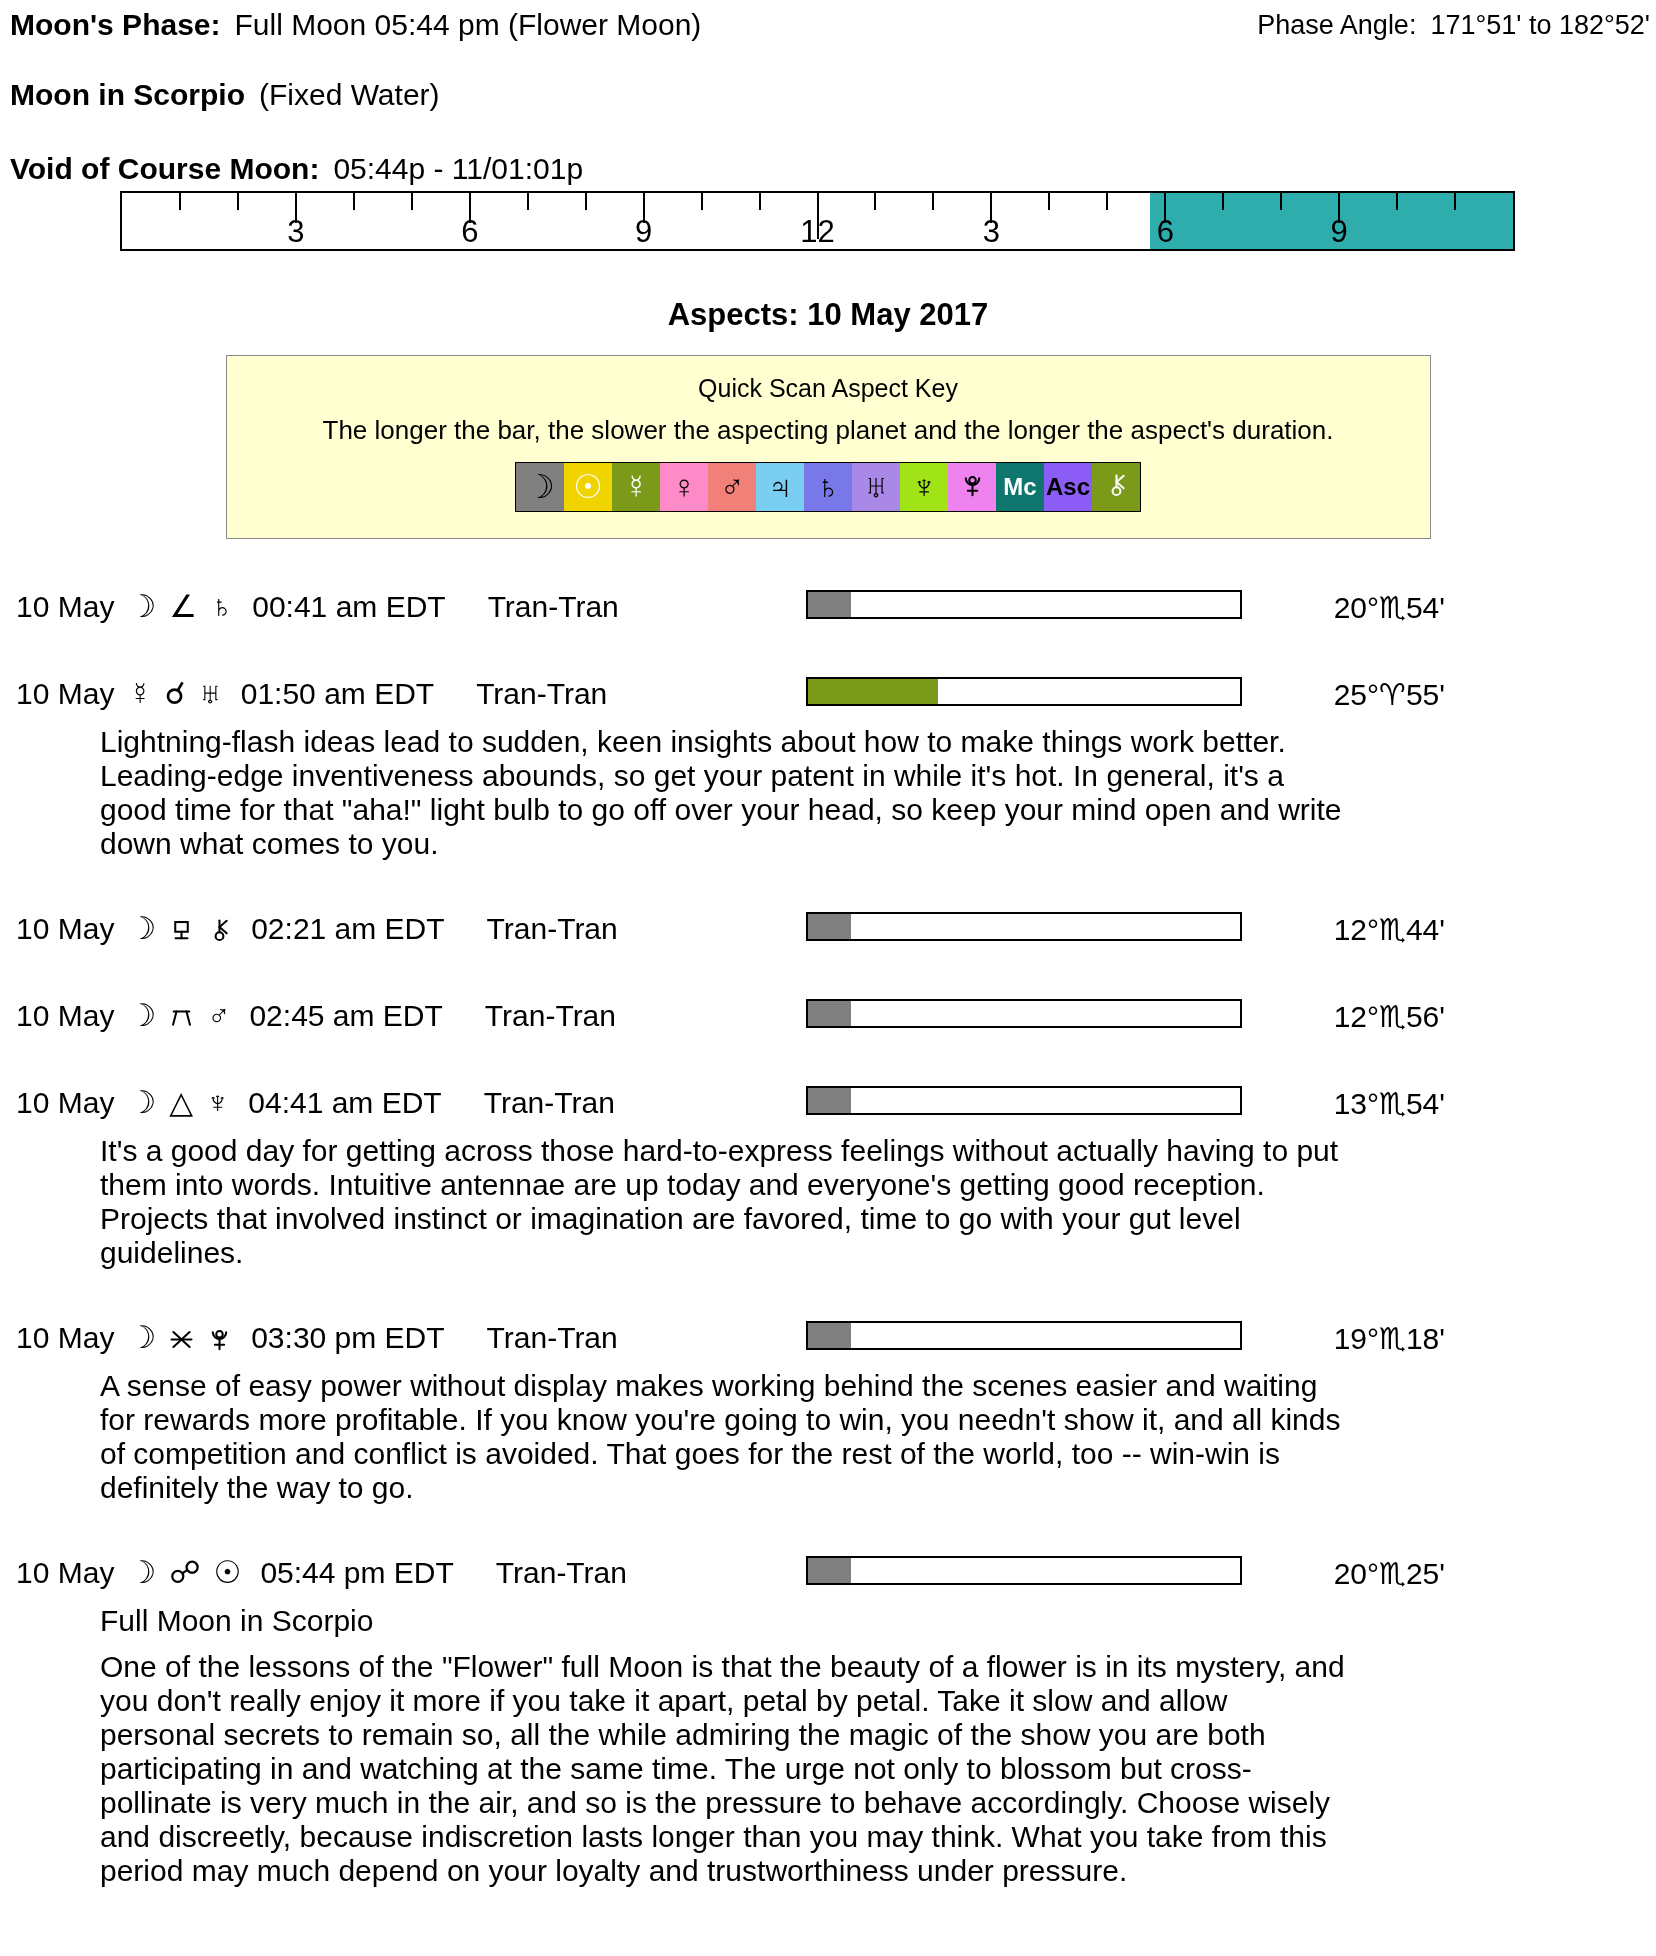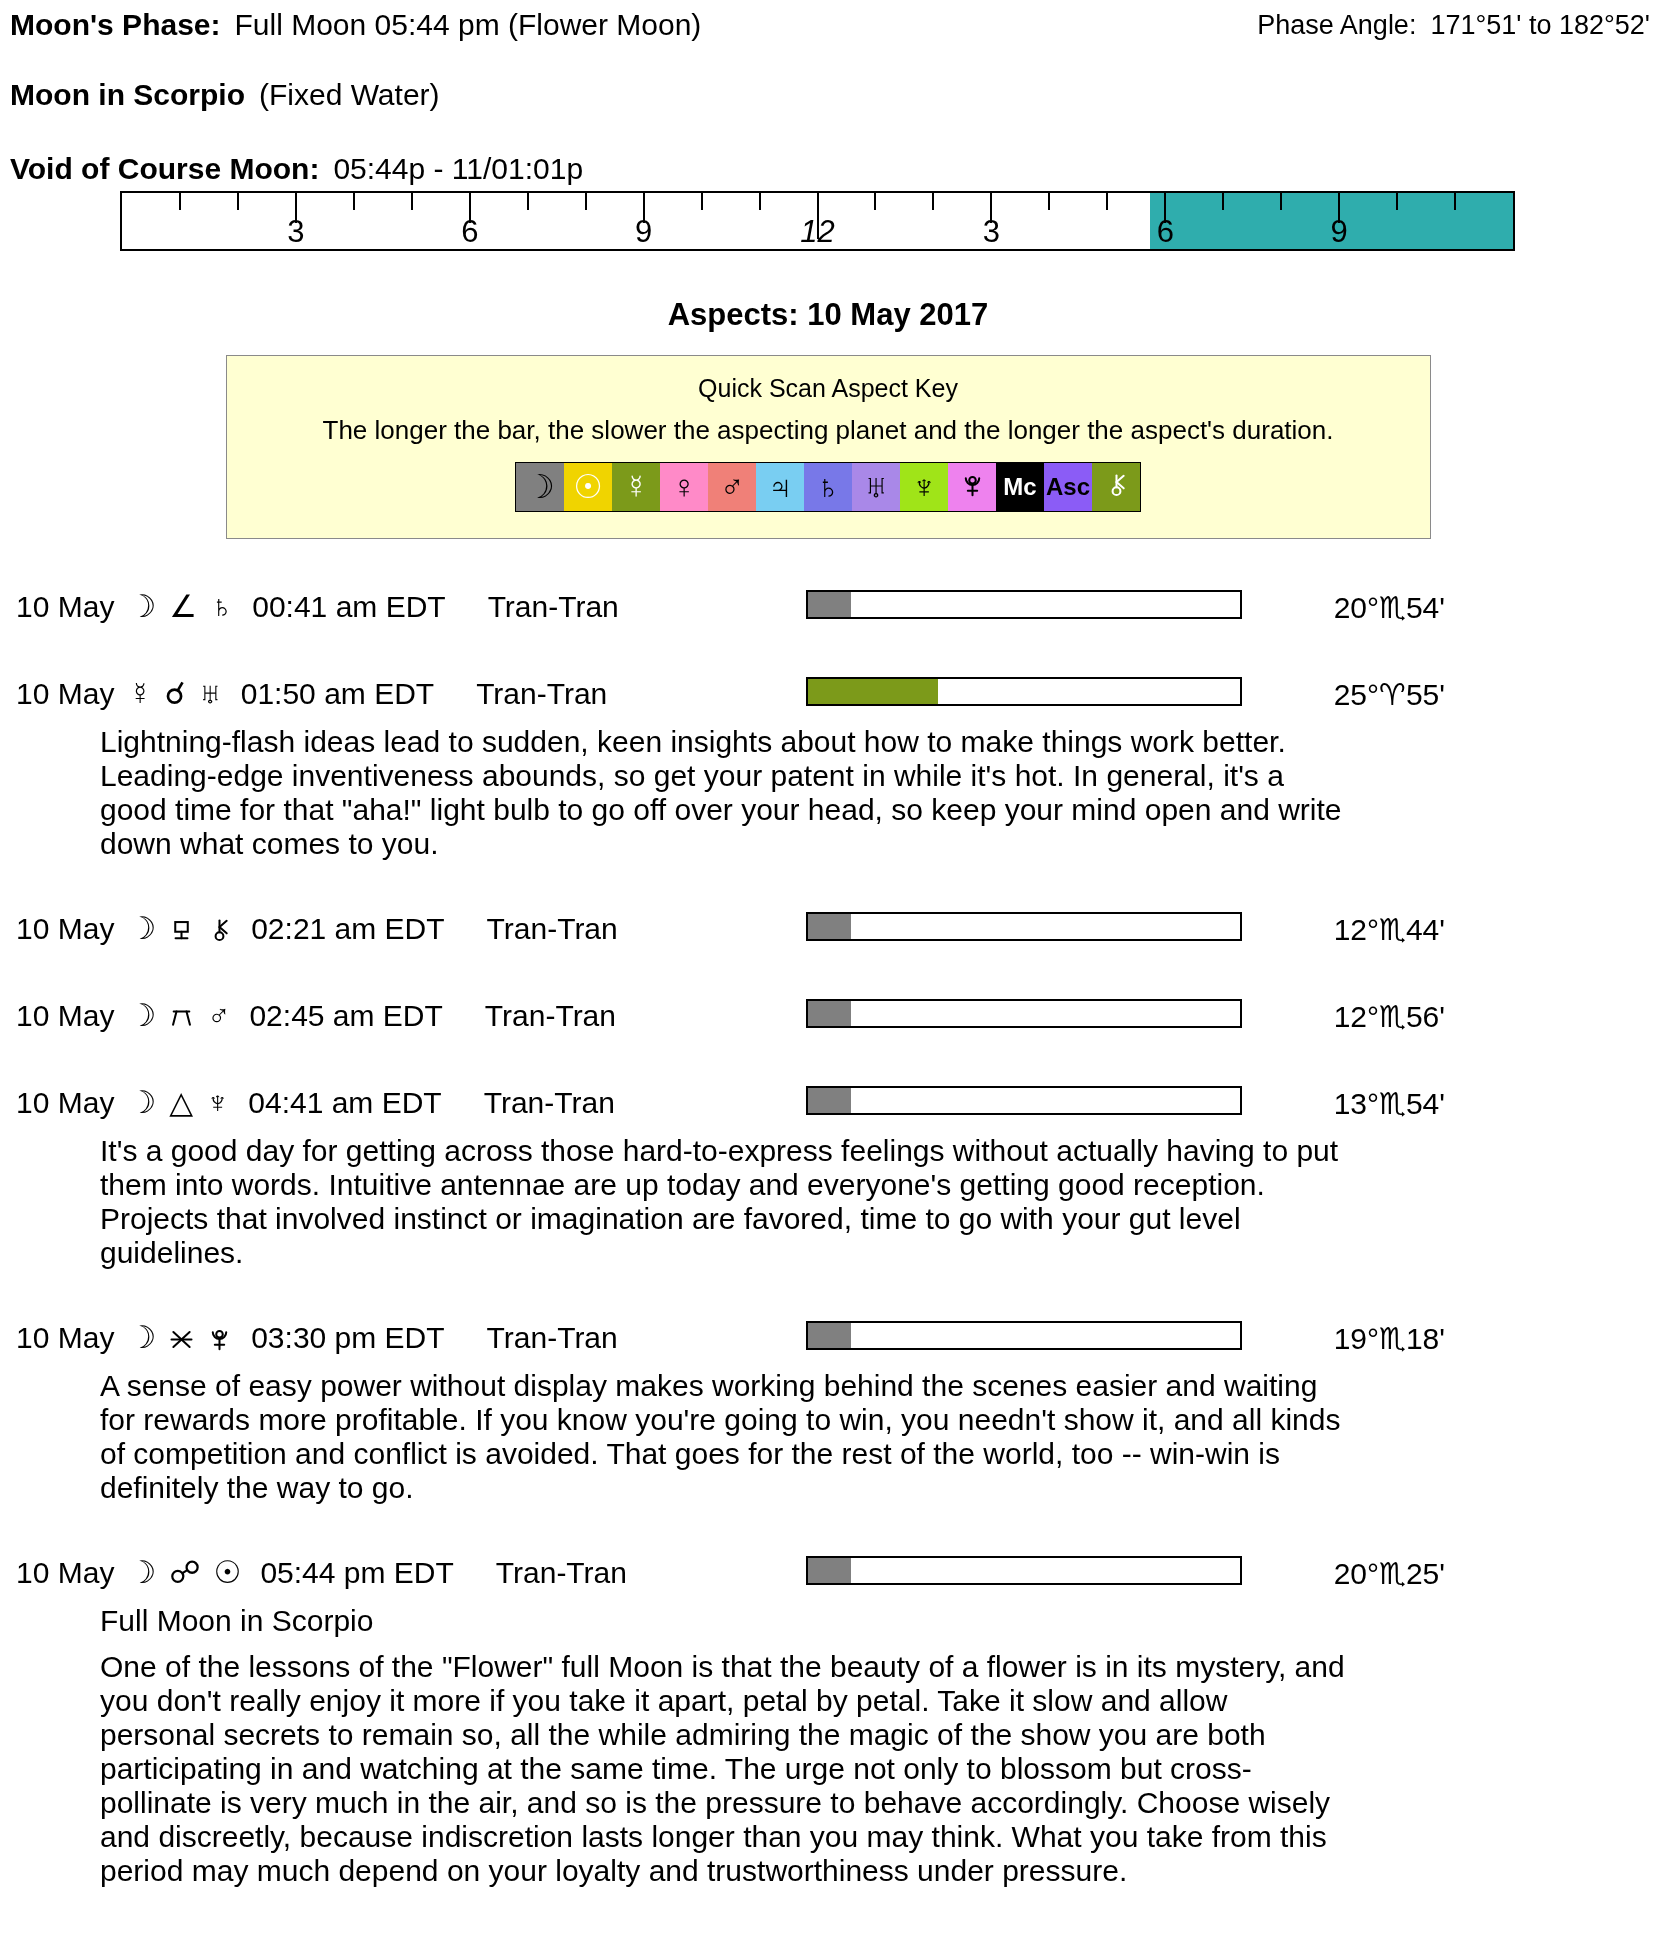--- a/index.html
+++ b/index.html
@@ -102,21 +102,21 @@
     <div class="tick" style="left: 70.8333%;"></div>
     <div class="tick long" style="left: 75%;"></div>
     <div class="tick" style="left: 79.1667%;"></div>
     <div class="tick" style="left: 83.3333%;"></div>
     <div class="tick long" style="left: 87.5%;"></div>
     <div class="tick" style="left: 91.6667%;"></div>
     <div class="tick" style="left: 95.8333%;"></div>
     <div class="ruler-label" style="left: 12.5%;">3</div>
     <div class="ruler-label" style="left: 25%;">6</div>
     <div class="ruler-label" style="left: 37.5%;">9</div>
-    <div class="ruler-label" style="left: 50%; font-style: italic;">12</div>
+    <div class="ruler-label" style="left: 50%;">12</div>
     <div class="ruler-label" style="left: 62.5%;">3</div>
     <div class="ruler-label" style="left: 75%;">6</div>
     <div class="ruler-label" style="left: 87.5%;">9</div>
   </div>
 
 <div class="aspects-title">Aspects: 10 May 2017</div>
 
 <div class="key-panel" style="background: rgb(255, 255, 210);">
   <div class="key-title">Quick Scan Aspect Key</div>
   <div class="key-sub">The longer the bar, the slower the aspecting planet and the longer the aspect's duration.</div>
@@ -151,21 +151,21 @@
       <div class="key-cell" style="background: rgb(238, 130, 238); color: rgb(0, 0, 0);">
         <span><svg class="gsvg" width="25" height="25" viewBox="0 0 16 16">
             <g fill="none" stroke="currentColor" stroke-width="1.3" stroke-linecap="round">
               <circle cx="8" cy="4.6" r="2.1"></circle>
               <path d="M3.7,3.4 A4.3,4.3 0 0 0 12.3,3.4"></path>
               <line x1="8" y1="7.7" x2="8" y2="14.2"></line>
               <line x1="5" y1="11.4" x2="11" y2="11.4"></line>
             </g>
           </svg></span>
       </div>
-      <div class="key-cell" style="background: #000000; color: rgb(255, 255, 255);">
+      <div class="key-cell" style="background: #0f766e; color: rgb(255, 255, 255);">
         <span class="txt-small">Mc</span>
       </div>
       <div class="key-cell" style="background: #8b5cf6; color: rgb(0, 0, 0);">
         <span class="txt-small">Asc</span>
       </div>
       <div class="key-cell" style="background: rgb(124, 154, 26); color: rgb(255, 255, 255);">
         <span><svg class="gsvg" width="25" height="25" viewBox="0 0 16 16">
             <g fill="none" stroke="currentColor" stroke-width="1.3" stroke-linecap="round">
               <circle cx="8" cy="11.6" r="2.5"></circle>
               <line x1="8" y1="9.1" x2="8" y2="1.6"></line>

